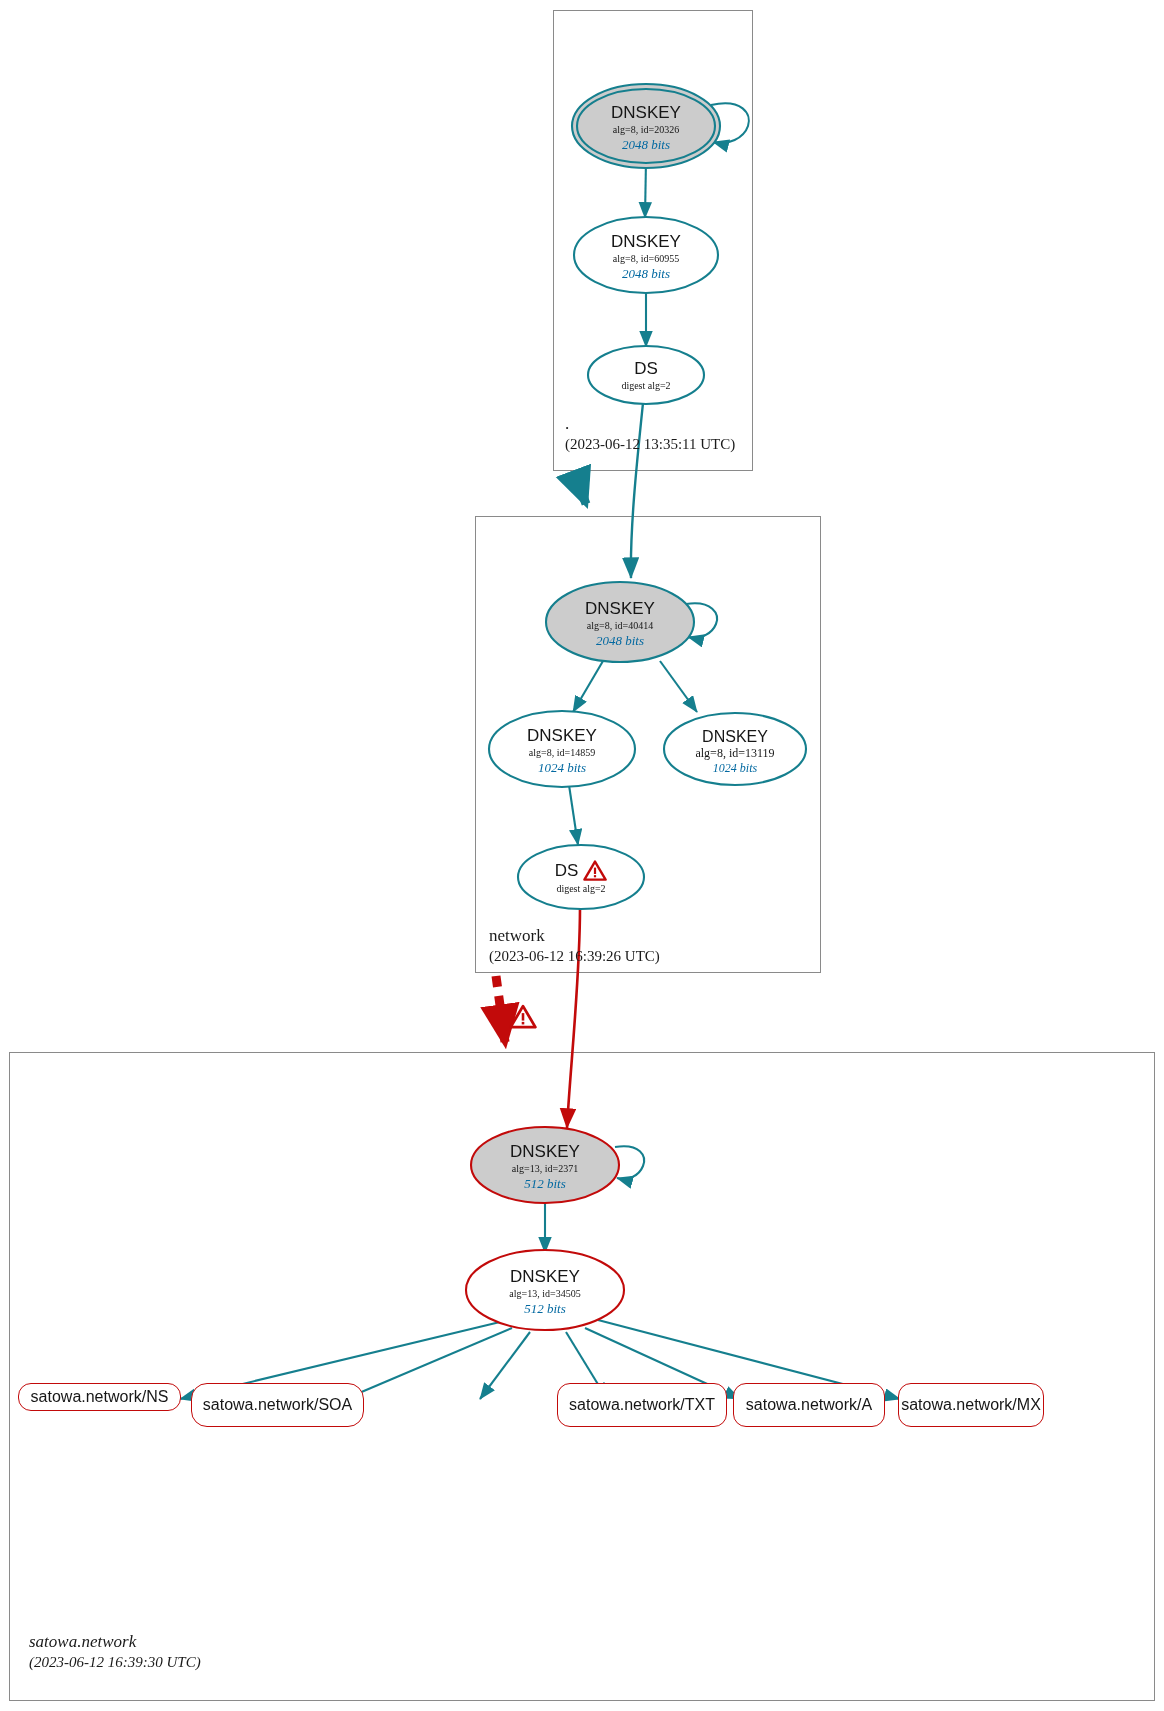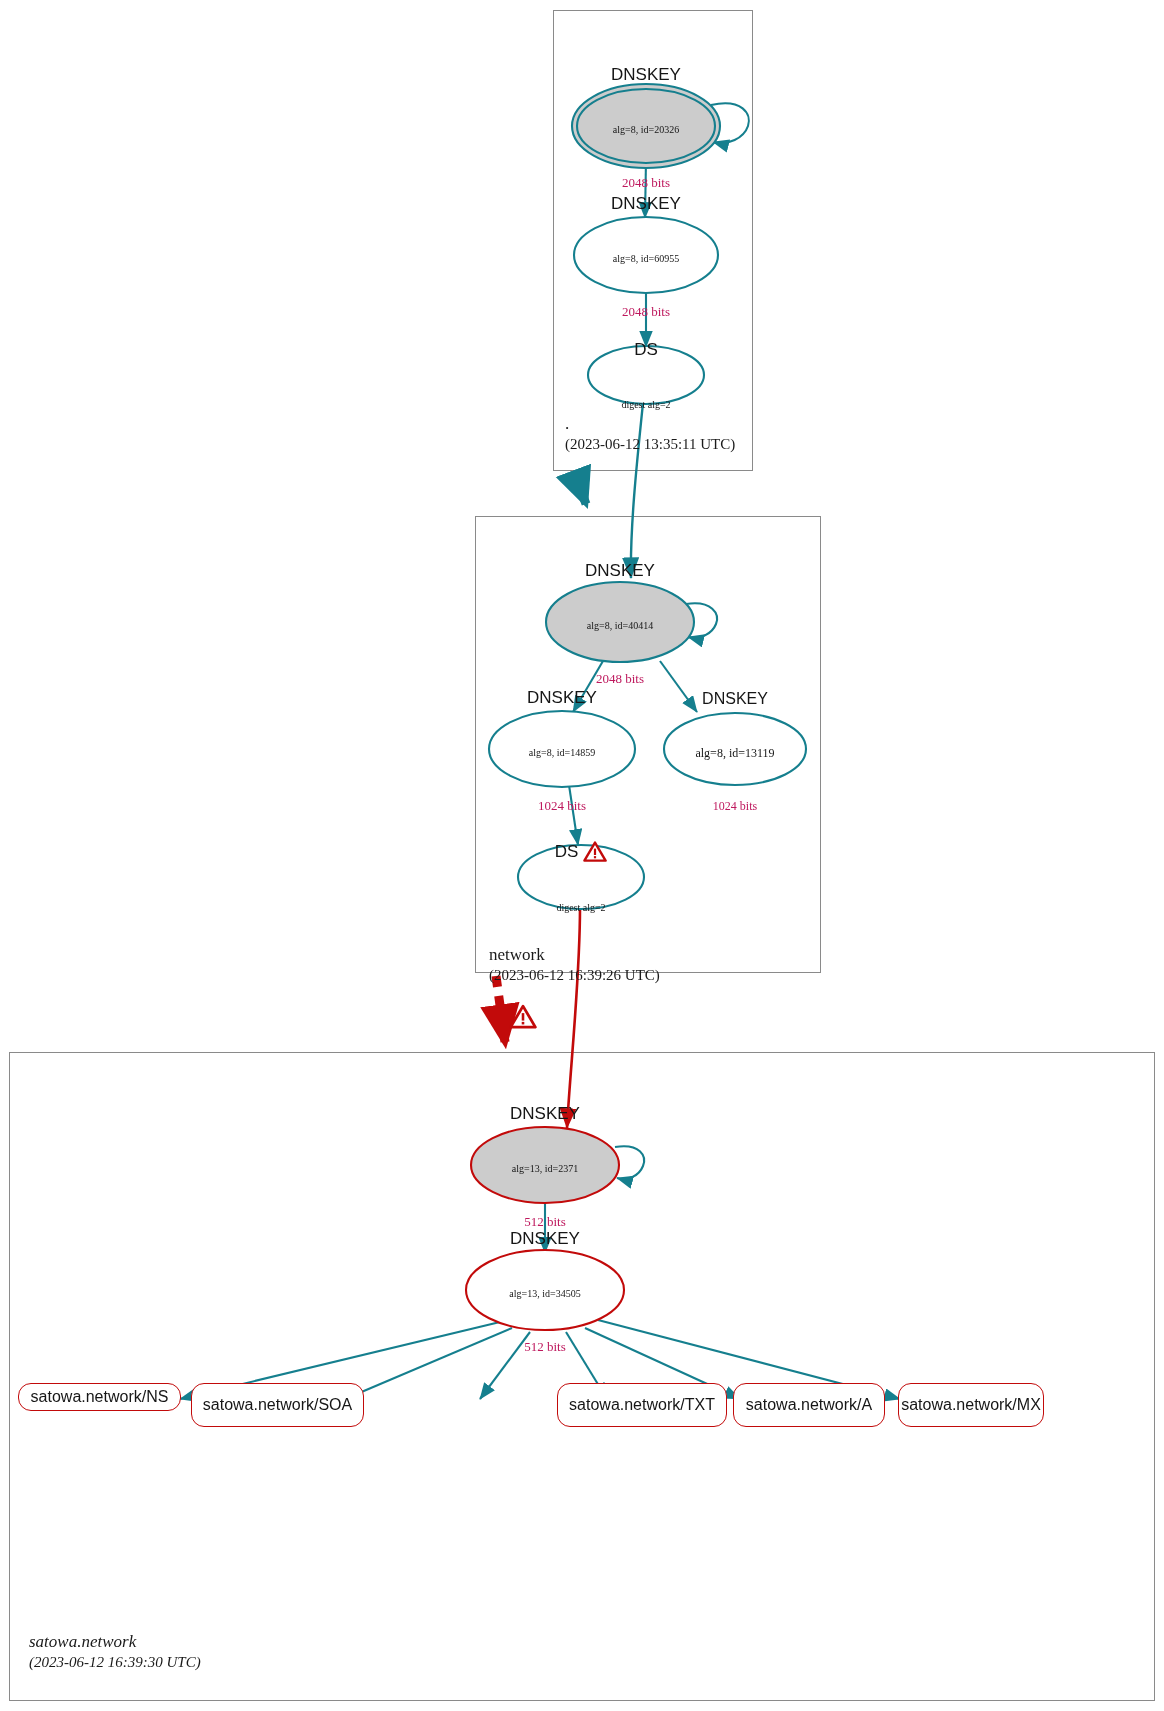--- a/index.html
+++ b/index.html
@@ -3,24 +3,24 @@
 <meta charset="utf-8">
 <style>
   html,body{margin:0;padding:0;background:#fff;}
   body{font-family:"Liberation Sans",sans-serif;}
   #stage{position:relative;width:1164px;height:1711px;overflow:hidden;background:#fff;}
   svg#graph{position:absolute;left:0;top:0;width:1164px;height:1711px;}
   .zonebox{position:absolute;border:1px solid #8a8a8a;background:transparent;box-sizing:border-box;}
   .zonelabel{position:absolute;font-family:"Liberation Serif",serif;color:#1a1a1a;white-space:nowrap;}
   .zonelabel .zname{font-size:17px;display:block;line-height:20px;}
   .zonelabel .ztime{font-size:15px;display:block;line-height:20px;}
-  .node{position:absolute;display:flex;flex-direction:column;align-items:center;justify-content:center;text-align:center;box-sizing:border-box;gap:38px;}
+  .node{position:absolute;display:flex;flex-direction:column;align-items:center;justify-content:center;text-align:center;box-sizing:border-box;}
   .node .t1{font-family:"Liberation Sans",sans-serif;font-size:17px;color:#161616;line-height:19px;white-space:nowrap;}
   .node .t2{font-family:"Liberation Serif",serif;font-size:10px;color:#161616;line-height:15px;white-space:nowrap;}
-  .node .t3{font-family:"Liberation Serif",serif;font-size:13px;color:#be185d;line-height:15px;white-space:nowrap;}
+  .node .t3{font-family:"Liberation Serif",serif;font-size:13px;color:#0369a1;line-height:15px;white-space:nowrap;font-style:italic;}
   .rr{position:absolute;display:flex;align-items:center;justify-content:center;border:1.6px solid #c20a0a;border-radius:13px;background:#fff;box-sizing:border-box;}
   .rr span{font-family:"Liberation Sans",sans-serif;font-size:16px;color:#161616;white-space:nowrap;}
   .warnwrap{position:absolute;display:flex;align-items:center;justify-content:center;}
   .dsrow{display:flex;align-items:center;justify-content:center;gap:5px;}
 </style>
 </head>
 <body>
 
 <div id="stage">
 
@@ -207,39 +207,39 @@
         <path d="M12 1.6 L22.6 19.6 L1.4 19.6 Z" fill="#ffffff" stroke="#c20a0a" stroke-width="2.4" stroke-linejoin="round"></path>
         <rect x="10.9" y="7.6" width="2.2" height="6.4" fill="#c20a0a"></rect>
         <rect x="10.9" y="15.1" width="2.2" height="2.2" fill="#c20a0a"></rect>
       </svg>
     </span>
   </div>
 
   <div class="rr" style="left:18px;top:1383px;width:163px;height:28px;">
     <span>satowa.network/NS</span>
   </div>
-  <div class="rr" style="left:191px;top:1383px;width:173px;height:44px;">
+  <div class="rr" style="left:191px;top:1383px;width:173px;height:44px;border-radius:16px;">
     <span>satowa.network/SOA</span>
   </div>
   <div class="rr" style="left:557px;top:1383px;width:170px;height:44px;">
     <span>satowa.network/TXT</span>
   </div>
   <div class="rr" style="left:733px;top:1383px;width:152px;height:44px;">
     <span>satowa.network/A</span>
   </div>
   <div class="rr" style="left:898px;top:1383px;width:146px;height:44px;text-align:right;">
     <span>satowa.network/MX</span>
   </div>
 
   <div class="zonelabel" style="left:565px;top:414px;">
     <span class="zname">.</span>
     <span class="ztime">(2023-06-12 13:35:11 UTC)</span>
   </div>
 
-  <div class="zonelabel" style="left:489px;top:926px;margin-top:19px;">
+  <div class="zonelabel" style="left:489px;top:926px;">
     <span class="zname">network</span>
     <span class="ztime">(2023-06-12 16:39:26 UTC)</span>
   </div>
 
   <div class="zonelabel" style="left:29px;top:1632px;font-style:italic;">
     <span class="zname">satowa.network</span>
     <span class="ztime">(2023-06-12 16:39:30 UTC)</span>
   </div>
 
 </div>

